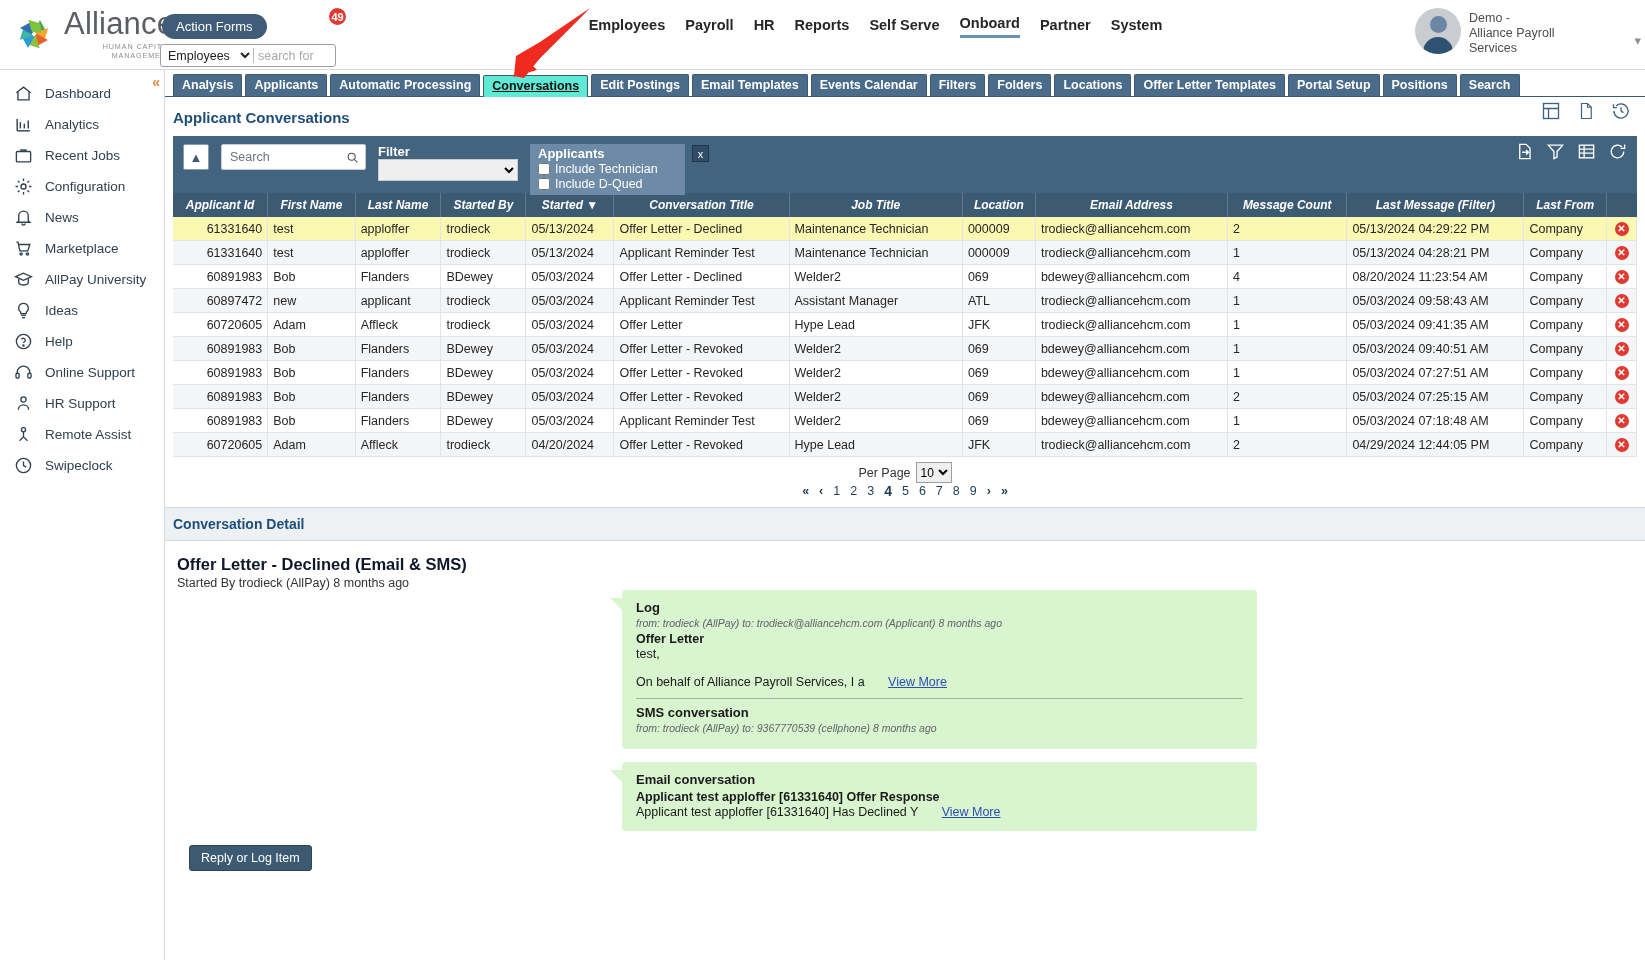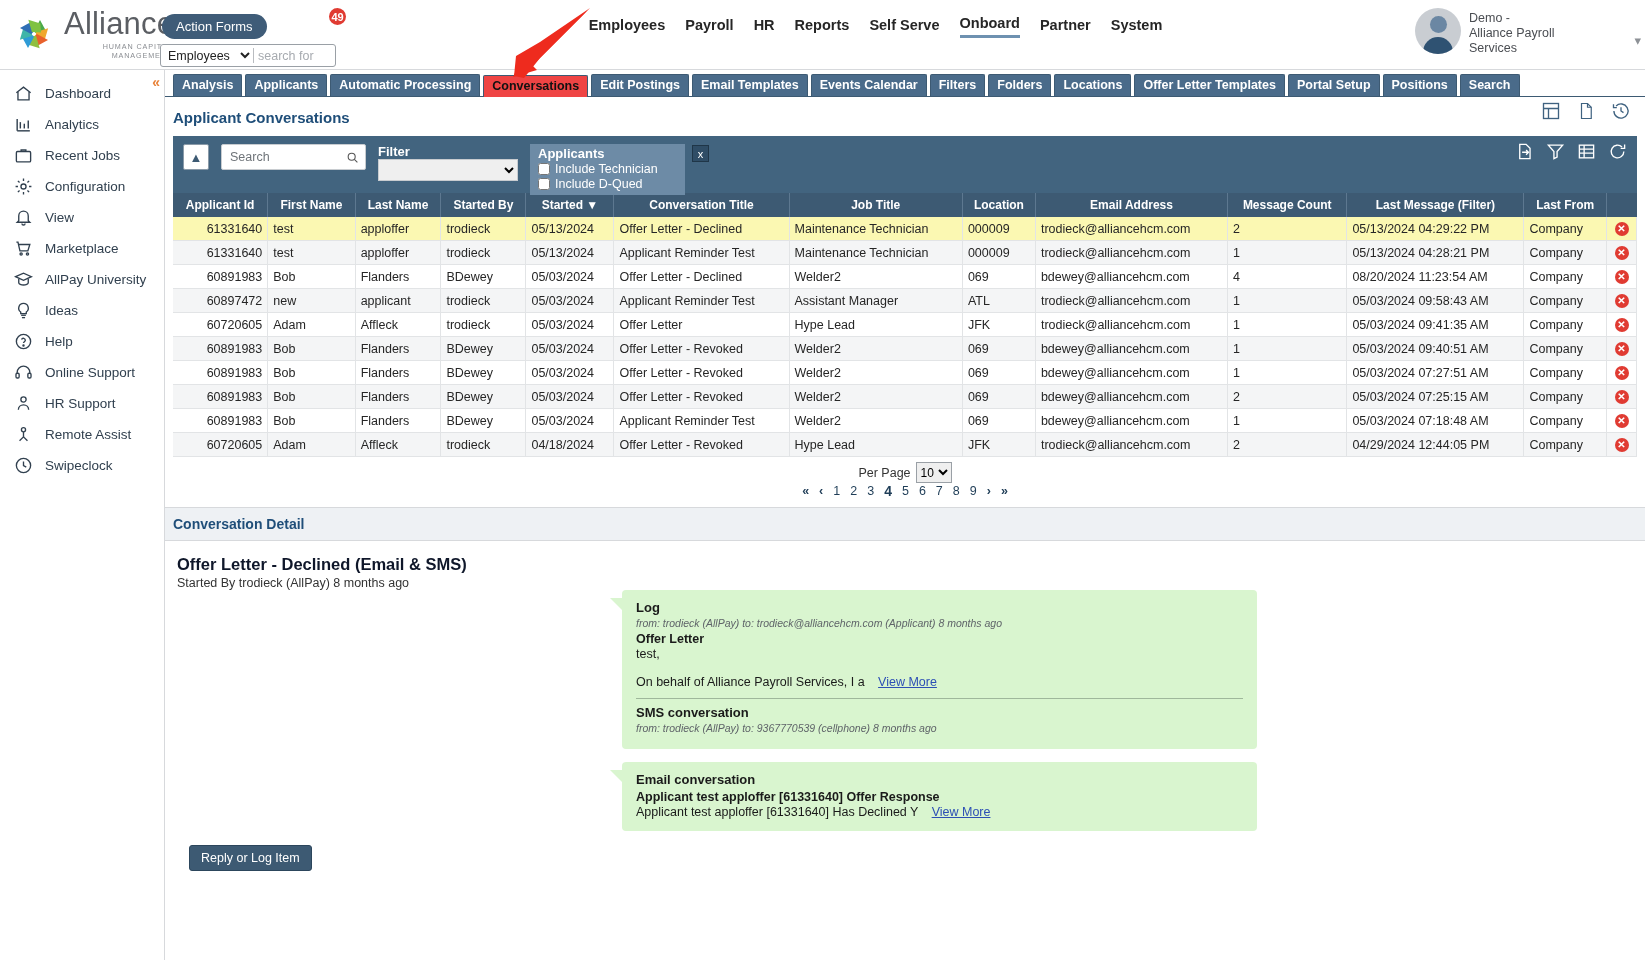--- a/index.html
+++ b/index.html
@@ -134,21 +134,21 @@
     background: #fff; padding: 6px 0 0 8px;
     display: flex; align-items: flex-end; gap: 3px;
     border-bottom: 1px solid #3d5a73; height: 27px; position: relative;
   }
   .tab {
     background: #4a6b8a; color: #fff; font-size: 12.5px; font-weight: bold;
     padding: 3px 8px 4px; border: 1px solid #3d5a73; border-bottom: none;
     border-radius: 2px 2px 0 0; cursor: pointer; white-space: nowrap;
     line-height: 14px;
   }
-  .tab.active { background: #ef4444; color: #111; border-color: #3d5a73; position: relative; top: 1px; }
+  .tab.active { background: #5eead4; color: #111; border-color: #3d5a73; position: relative; top: 1px; text-decoration: underline; }
 
   .page-title {
     font-size: 15px; font-weight: bold; color: #1f4e79;
     padding: 12px 0 10px 8px;
   }
 
   .panel-head-icons {
     position: absolute; right: 14px; top: 100px;
     display: flex; gap: 16px; color: #3f6280;
   }
@@ -198,20 +198,21 @@
   }
   .right-tools svg { cursor: pointer; }
 
   
   .tbl-wrap { margin: 0 8px; }
   table.grid { width: 100%; border-collapse: collapse; font-size: 12.5px; }
   table.grid thead th {
     background: #3d5a73; color: #fff; font-size: 12px; font-weight: bold;
     padding: 5px 5px; border-right: 1px solid #5d7890; text-align: center;
     white-space: nowrap;
+    font-style: italic;
   }
   table.grid thead th:last-child { border-right: none; }
   table.grid tbody td {
     padding: 4px 5px; border-right: 1px solid #e2e4e6; border-bottom: 1px solid #e2e4e6;
     white-space: nowrap; color: #262626;
   }
   table.grid tbody tr.alt { background: #f4f5f6; }
   table.grid tbody tr.sel td { background: #fbf8b2; }
   td.num { text-align: right; }
   .del-btn {
@@ -259,21 +260,21 @@
   .bubble::before {
     content: ""; position: absolute; left: -12px; top: 8px;
     border-top: 0 solid transparent; border-bottom: 13px solid transparent;
     border-right: 13px solid #d9f5cf;
   }
   .bub-title { font-weight: bold; font-size: 13px; }
   .bub-meta { font-style: italic; font-size: 10.5px; color: #5f6469; margin: 2px 0 3px; }
   .bub-sub { font-weight: bold; font-size: 12.5px; margin-top: 3px; }
   .bub-line { margin-top: 1px; }
   .bub-gap { height: 13px; }
-  .view-more { color: #2c4fb5; text-decoration: underline; cursor: pointer; margin-left: 10px; }
+  .view-more { color: #2c4fb5; text-decoration: underline; cursor: pointer; margin-left: 20px; }
   .hr { border-top: 1px solid #9fb79b; margin: 9px 0 6px; }
 
   .reply-btn {
     margin: 14px 0 0 12px; background: #3d5a73; color: #fff;
     border: 1px solid #2c465c; border-radius: 3px;
     padding: 5px 11px; font-size: 12.5px; cursor: pointer;
     font-family: "Liberation Sans", sans-serif;
   }
 </style>
 </head>
@@ -407,21 +408,21 @@
         </span>
       <span>Configuration</span>
     </div>
     <div class="side-item">
       <span class="side-ico">
           <svg viewBox="0 0 24 24" width="19" height="19" fill="none" stroke="#31404f" stroke-width="1.7">
             <path d="M6 16V10a6 6 0 1 1 12 0v6l2 2H4l2-2z"></path>
             <path d="M10 19.5a2 2 0 0 0 4 0"></path>
           </svg>
         </span>
-      <span>View</span>
+      <span>News</span>
     </div>
     <div class="side-item">
       <span class="side-ico">
           <svg viewBox="0 0 24 24" width="19" height="19" fill="none" stroke="#31404f" stroke-width="1.7">
             <path d="M3 4h2l2.5 11h10L20 7H6"></path>
             <circle cx="9" cy="19" r="1.4"></circle>
             <circle cx="17" cy="19" r="1.4"></circle>
           </svg>
         </span>
       <span>Marketplace</span>
@@ -730,21 +731,21 @@
               <td>1</td>
               <td>05/03/2024 07:18:48 AM</td>
               <td>Company</td>
               <td class="delcell"><span class="del-btn">✕</span></td>
             </tr>
             <tr class="alt">
               <td class="num">60720605</td>
               <td>Adam</td>
               <td>Affleck</td>
               <td>trodieck</td>
-              <td>04/18/2024</td>
+              <td>04/20/2024</td>
               <td>Offer Letter - Revoked</td>
               <td>Hype Lead</td>
               <td>JFK</td>
               <td>trodieck@alliancehcm.com</td>
               <td>2</td>
               <td>04/29/2024 12:44:05 PM</td>
               <td>Company</td>
               <td class="delcell"><span class="del-btn">✕</span></td>
             </tr>
           </tbody>

